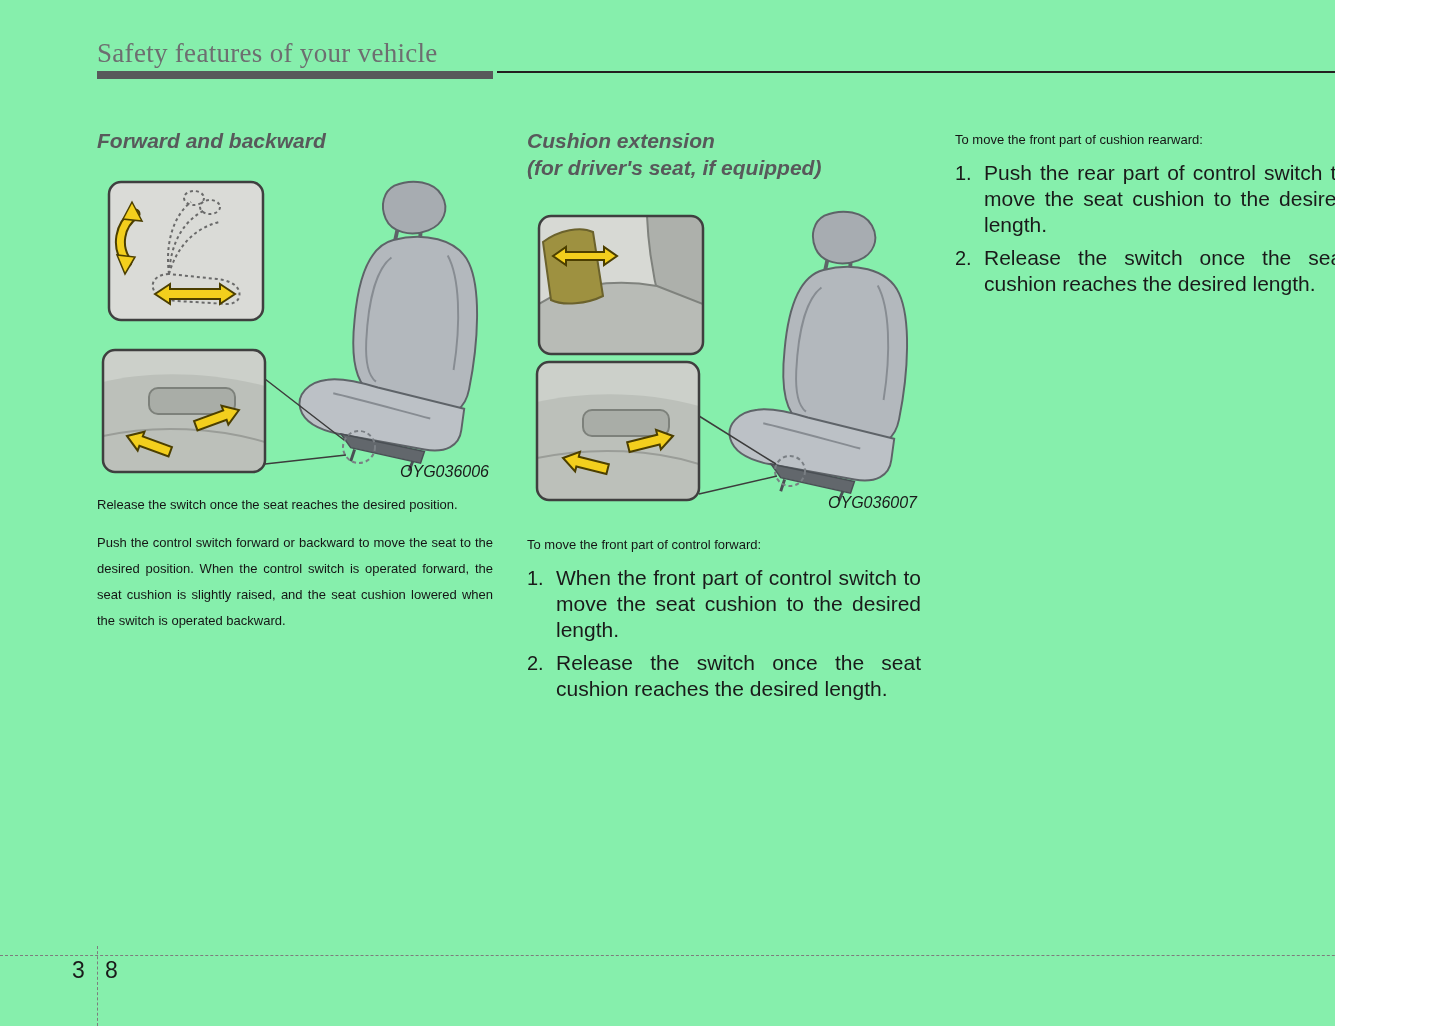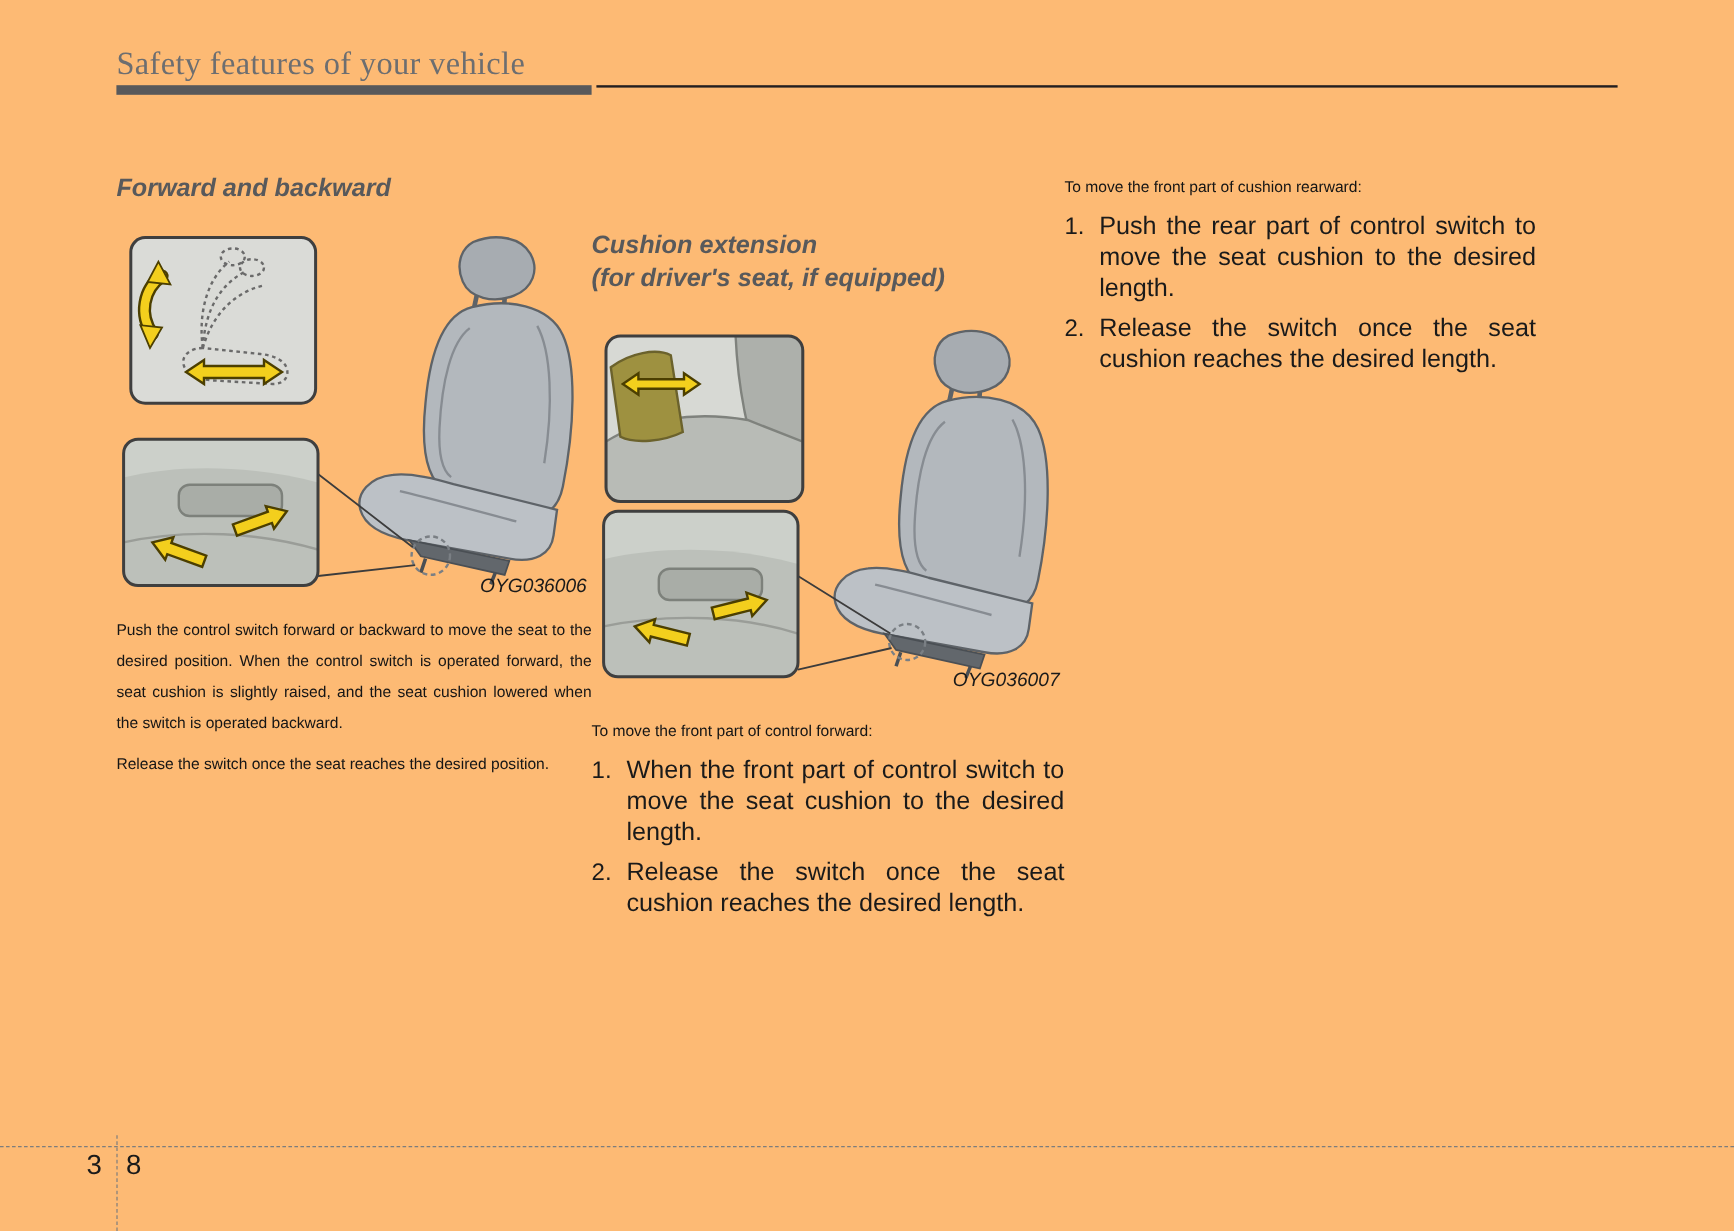--- a/index.html
+++ b/index.html
@@ -1,31 +1,31 @@
 <!DOCTYPE html>
 <html><head>
 <meta charset="utf-8">
 <style>
   * { margin:0; padding:0; box-sizing:border-box; }
   html,body { background:#ffffff; }
   .page {
-    position:relative; width:1445px; height:1026px; background:#fdba74;
+    position:relative; width:1335px; height:1026px; background:#86efac;
     font-family:"Liberation Sans", sans-serif; color:#1a1a1a; overflow:hidden;
   }
   .header-title {
     position:absolute; left:97px; top:38px;
     font-family:"Liberation Serif", serif; font-size:27px; color:#6d6e70;
     letter-spacing:0.3px;
   }
   .header-bar { position:absolute; left:97px; top:71px; width:396px; height:8px; background:#58595b; }
   .header-line { position:absolute; left:497px; top:71px; width:851px; height:0; border-top:2px solid #231f20; }
 
-  .columns { position:absolute; left:97px; top:143px; width:1251px; display:flex; }
+  .columns { position:absolute; left:97px; top:127px; width:1251px; display:flex; gap:34px; }
   .col1 { width:396px; }
-  .col2 { width:394px;margin-top:48px; }
+  .col2 { width:394px; }
   .col3 { width:393px; }
 
   .col-heading {
     font-size:21px; font-weight:bold; font-style:italic; color:#58595b; line-height:27px;
   }
   .figure { position:relative; margin-top:20px;font-style:italic; }
   .figure svg { display:block; }
 
   .body-text {
     font-size:13px; line-height:26px; text-align:justify; color:#151515;
@@ -125,22 +125,22 @@
             </g>
             <g transform="translate(142,236) rotate(160)">
               <path d="M0,0 L15,-10 L15,-5 L46,-5 L46,5 L15,5 L15,10 Z" fill="#f3cf1d" stroke="#4c3f00" stroke-width="2"></path>
             </g>
           </g>
 
           <text x="392" y="303" text-anchor="end" class="fig-caption-svg">OYG036006</text>
         </svg>
       </div>
 
+      <div class="body-text para2">Release the switch once the seat reaches the desired position.</div>
       <div class="body-text para">Push the control switch forward or backward to move the seat to the desired position. When the control switch is operated forward, the seat cushion is slightly raised, and the seat cushion lowered when the switch is operated backward.</div>
-      <div class="body-text para2">Release the switch once the seat reaches the desired position.</div>
     </div>
 
     <div class="col2">
       <div class="col-heading">Cushion extension</div>
       <div class="col-heading">(for driver's seat, if equipped)</div>
 
       <div class="figure" style="margin-top:25px;">
         <svg viewBox="0 0 394 310" width="394" height="310">
           <defs>
             <clipPath id="f2a">

